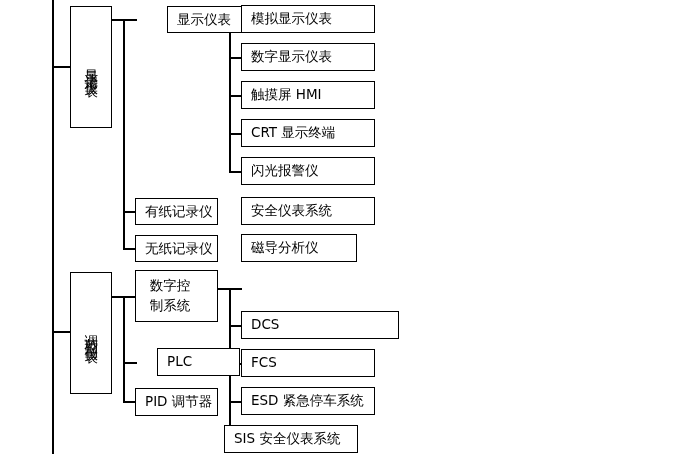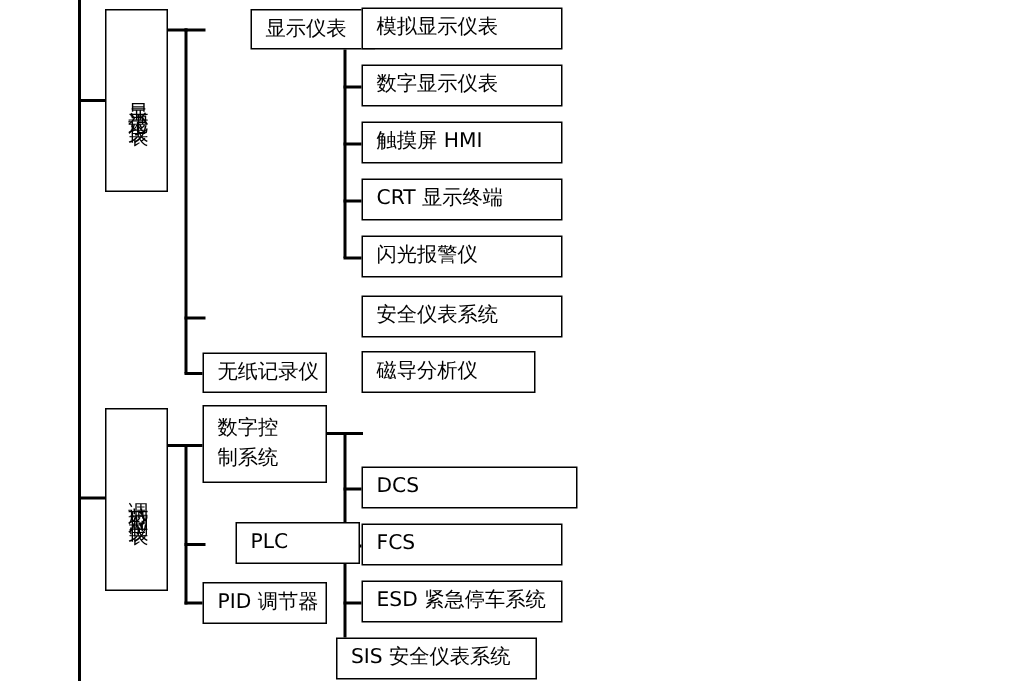--- a/index.html
+++ b/index.html
@@ -40,20 +40,21 @@
     text-orientation: upright;
     justify-content: center;
     align-items: center;
     letter-spacing: 3px;
     font-size: 13.5px;
   }
   .node.wrap {
     padding-left: 9px;
     padding-right: 22px;
     align-items: center;
+    text-align: center;
   }
   
   .ln {
     position: absolute;
     background: #000000;
     z-index: 1;
   }
   .lv { width: 2px; }
   .lh { height: 2px; }
   .spine { width: 2px; background: #000000; }
@@ -96,20 +97,21 @@
   <div class="ln lh" style="left:229px; top:363px; width:13px;"></div>
   <div class="ln lh" style="left:229px; top:401px; width:13px;"></div>
   <div class="ln lh" style="left:229px; top:439px; width:13px;"></div>
 
   <div class="node v" style="left:70px; top:6px; width:42px; height:122px;">显示记录仪表</div>
 
   <div class="node v" style="left:70px; top:272px; width:42px; height:122px;">调节控制仪表</div>
 
   <div class="node h" style="left:135px; top:6px; width:83px; height:27px;margin-left:32px;">显示仪表</div>
 
+  <div class="node h" style="left:135px; top:198px; width:83px; height:27px;">有纸记录仪</div>
 
   <div class="node h" style="left:135px; top:235px; width:83px; height:27px;">无纸记录仪</div>
 
   <div class="node wrap" style="left:135px; top:270px; width:83px; height:52px;">数字控制系统</div>
 
   <div class="node h" style="left:135px; top:348px; width:83px; height:28px;margin-left:22px;">PLC</div>
 
   <div class="node h" style="left:135px; top:388px; width:83px; height:28px;">PID 调节器</div>
 
   <div class="node h" style="left:241px; top:5px; width:134px; height:28px;text-align:center;">模拟显示仪表</div>
@@ -120,21 +122,21 @@
 
   <div class="node h" style="left:241px; top:119px; width:134px; height:28px;">CRT 显示终端</div>
 
   <div class="node h" style="left:241px; top:157px; width:134px; height:28px;">闪光报警仪</div>
 
   <div class="node h" style="left:241px; top:197px; width:134px; height:28px;">安全仪表系统</div>
 
   <div class="node h" style="left:241px; top:234px; width:116px; height:28px;">磁导分析仪</div>
 
 
-  <div class="node h" style="left:241px; top:311px; width:144px; height:28px;">DCS</div>
+  <div class="node h" style="left:241px; top:311px; width:158px; height:28px;">DCS</div>
 
   <div class="node h" style="left:241px; top:349px; width:134px; height:28px;">FCS</div>
 
   <div class="node h" style="left:241px; top:387px; width:134px; height:28px;">ESD 紧急停车系统</div>
 
   <div class="node h" style="left:224px; top:425px; width:134px; height:28px;">SIS 安全仪表系统</div>
 
 </div>
 
 </body></html>

